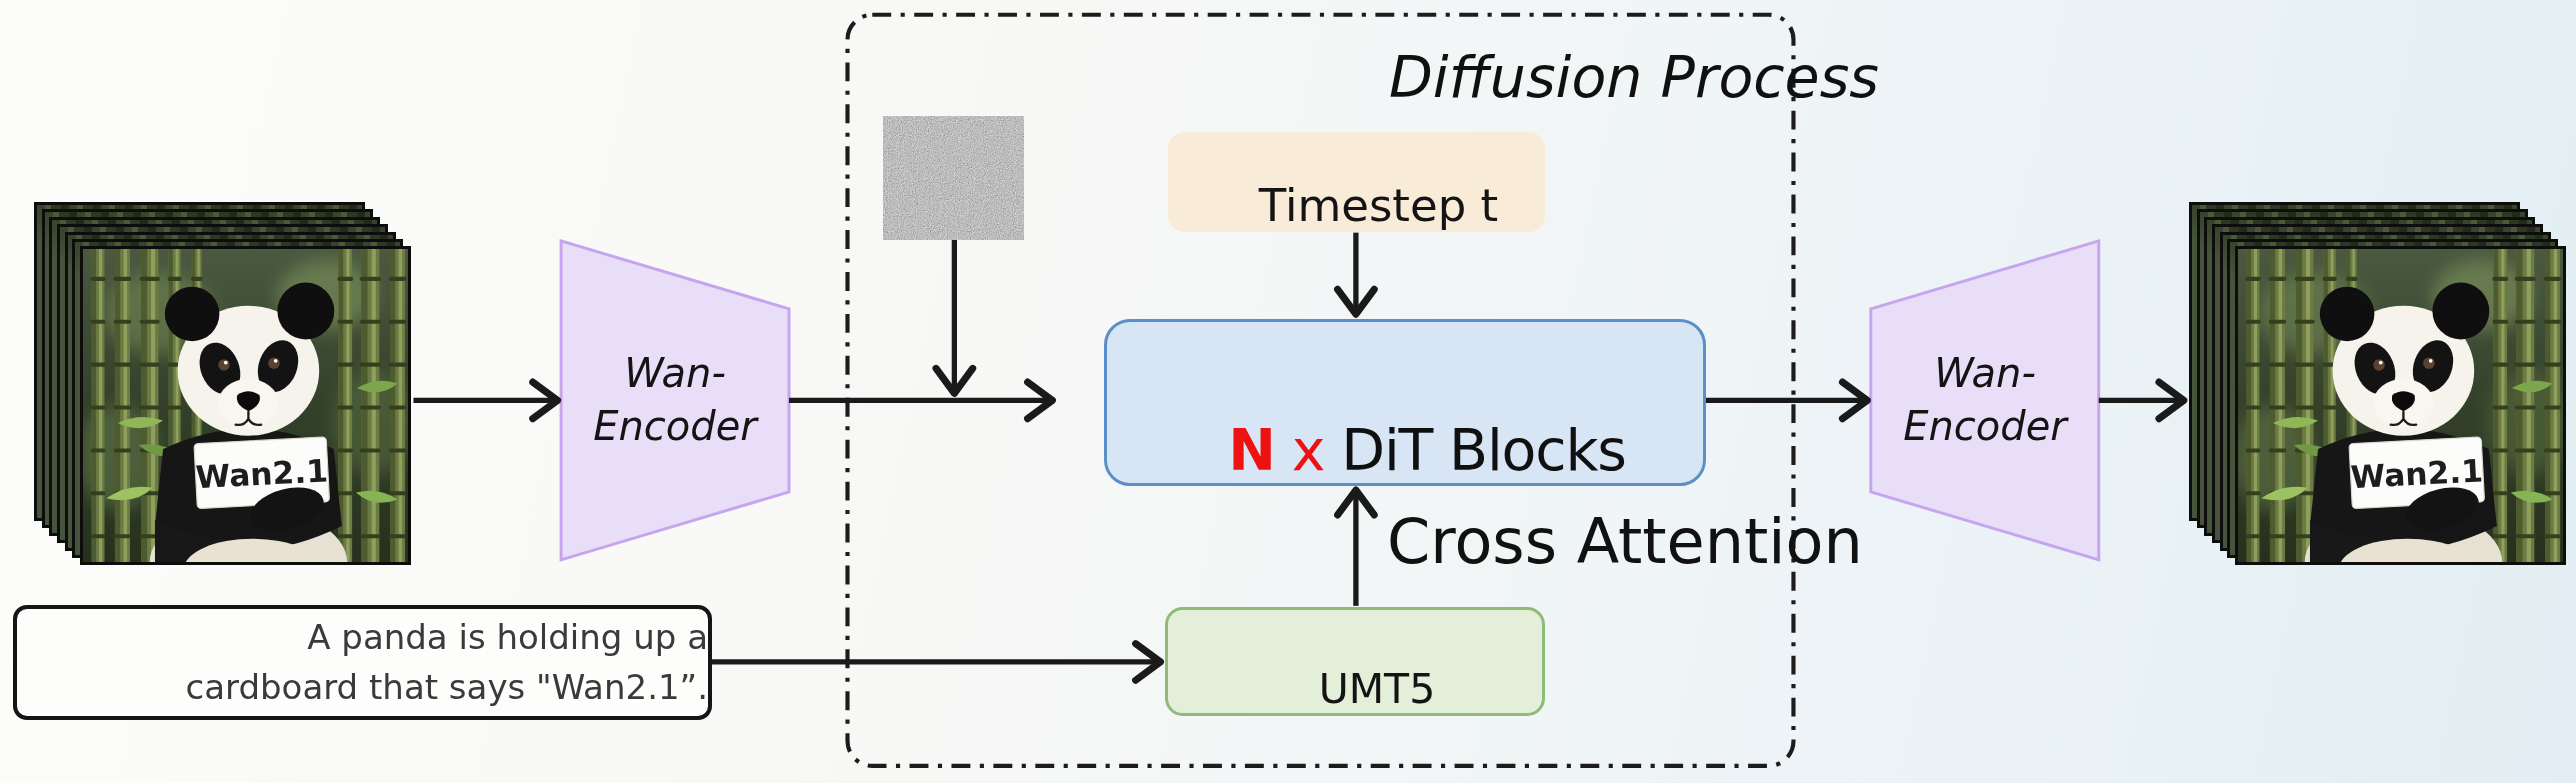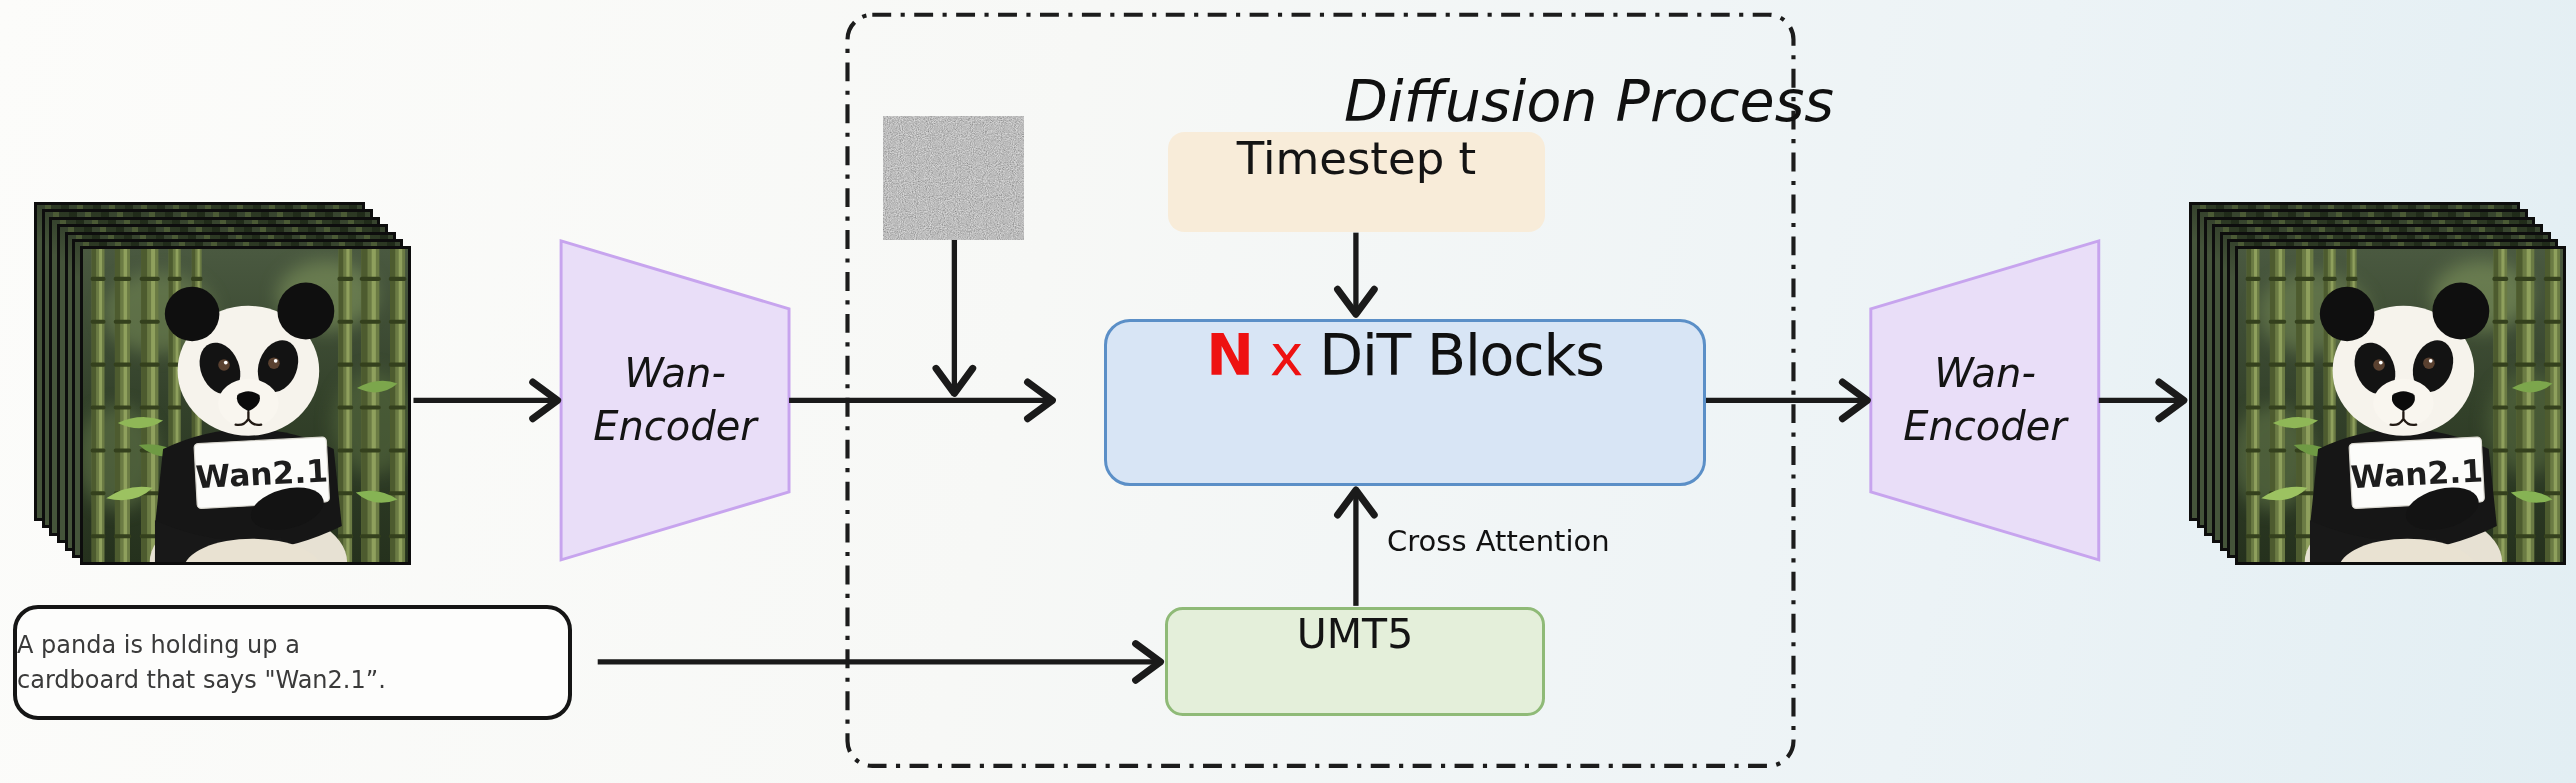--- a/index.html
+++ b/index.html
@@ -1,34 +1,34 @@
 <!DOCTYPE html>
 <html style="font-size:9.4px"><head>
 <meta charset="utf-8">
 <style>
   html,body{margin:0;padding:0;background:#eef2f4;}
   .canvas{position:relative;width:2576px;height:783px;overflow:hidden;
     background:linear-gradient(102deg,#fcfcfa 0%,#f7f8f6 40%,#ecf3f6 75%,#e2eef3 100%);
     font-family:"DejaVu Sans","Liberation Sans",sans-serif;color:#141414;}
   .abs{position:absolute;}
   .overlay{position:absolute;left:0;top:0;pointer-events:none;}
-  .box{position:absolute;display:flex;align-items:flex-start;justify-content:center;box-sizing:border-box;text-align:center;}
+  .box{position:absolute;display:flex;align-items:flex-end;justify-content:center;box-sizing:border-box;text-align:center;padding-left:44px;}
   .timestep-box{left:1168px;top:132px;width:377px;height:100px;background:#f8ecd9;border-radius:16.5px;font-size:45px;}
   .dit-box{left:1056px;top:319px;width:602px;height:167px;background:#d8e5f5;border:3.5px solid #5b8fc7;border-radius:26px;font-size:57px;letter-spacing:-1.2px;margin-left:48px;}
   .dit-n{color:#ee1111;font-weight:bold;}
   .dit-x{color:#ee1111;}
   .dit-rest{color:#101010;}
   .umt5-box{left:1165px;top:607px;width:380px;height:109px;background:#e4efda;border:3.5px solid #8fba77;border-radius:17.7px;font-size:41px;}
-  .prompt-box{left:13px;top:605px;width:559px;height:115px;background:#fdfdfc;border:4.1px solid #151515;border-radius:25px;
-    font-size:24px;line-height:1.45;color:#3a3a3a;flex-direction:column;}
-  .title{left:1589px;top:77px;transform:translate(-50%,-50%);font-style:italic;font-size:57px;white-space:nowrap;color:#101010;margin-top:24px;}
+  .prompt-box{left:13px;top:605px;width:699px;height:115px;background:#fdfdfc;border:4.1px solid #151515;border-radius:14px;
+    font-size:34px;line-height:1.45;color:#3a3a3a;flex-direction:column;}
+  .title{left:1634px;top:77px;transform:translate(-50%,-50%);font-style:italic;font-size:57px;white-space:nowrap;color:#101010;}
   .trap-label{transform:translate(-50%,-50%);font-size:40px;line-height:1.32;text-align:center;white-space:nowrap;font-style:italic;}
   .enc-label{left:675px;top:400px;}
   .dec-label{left:1985px;top:400px;}
-  .cross-label{left:1387px;top:541px;transform:translateY(-50%);font-size:29px;white-space:nowrap;color:#111;}
+  .cross-label{left:1387px;top:541px;transform:translateY(-50%);font-size:62px;white-space:nowrap;color:#111;}
   .noise{left:883px;top:116px;width:141px;height:124px;}
   .noise svg{display:block;width:141px;height:124px;}
   
   .stack{position:absolute;width:378px;height:365px;}
   .stack-left{left:34px;top:202px;}
   .stack-right{left:2189px;top:202px;}
   .frame{position:absolute;width:331px;height:319px;box-sizing:border-box;border:3px solid #0d0d0d;}
   .frame.rear{background:
     linear-gradient(180deg,rgba(10,16,8,0.25) 0,rgba(10,16,8,0) 35px),
     repeating-linear-gradient(90deg,#45543a 0 8.3px,#5f7143 8.3px 13.6px,#37452c 13.6px 24px,#27331f 24px 32px);}

